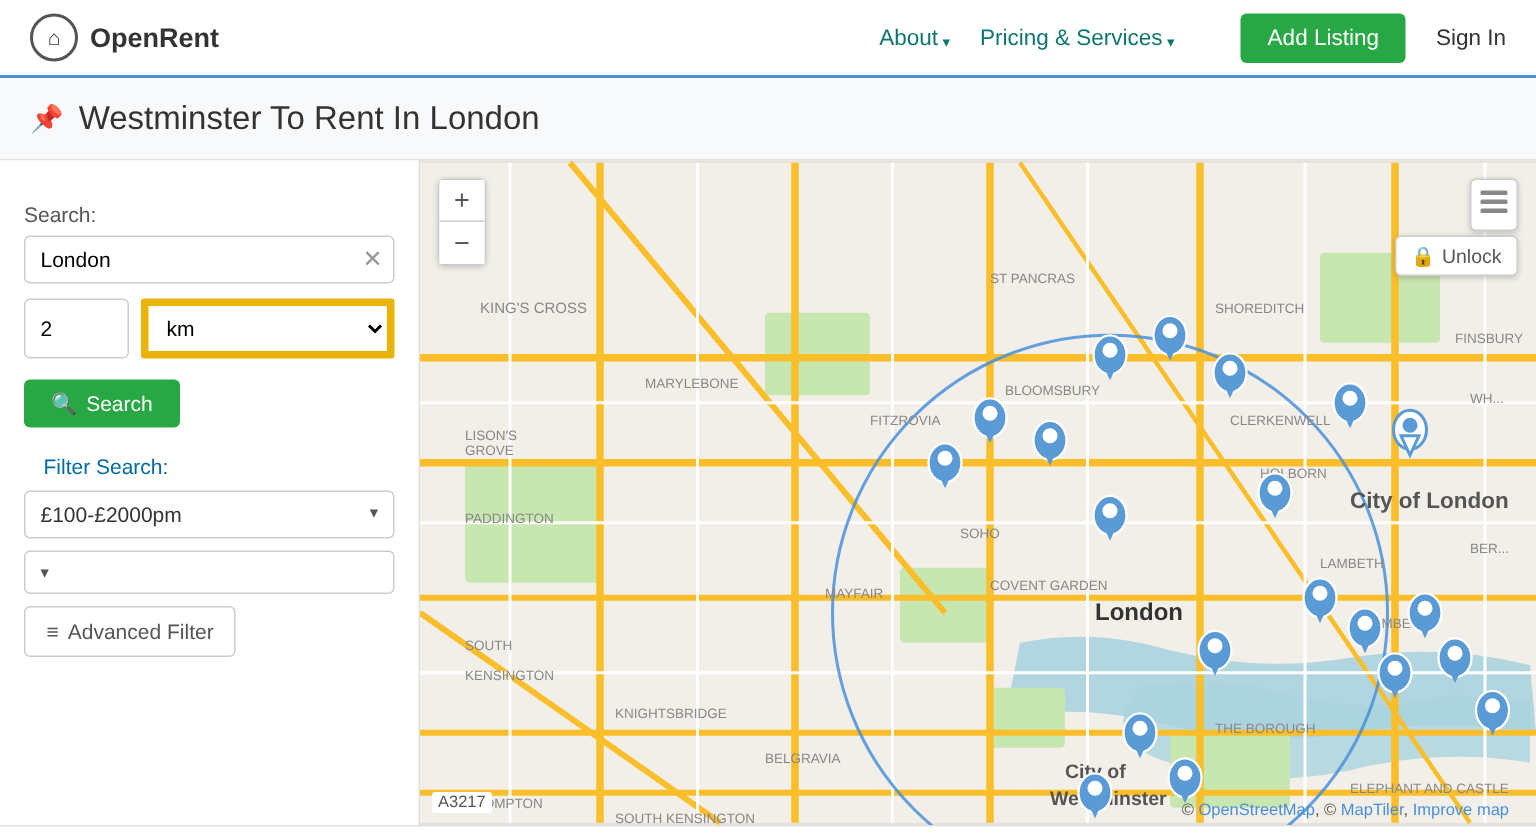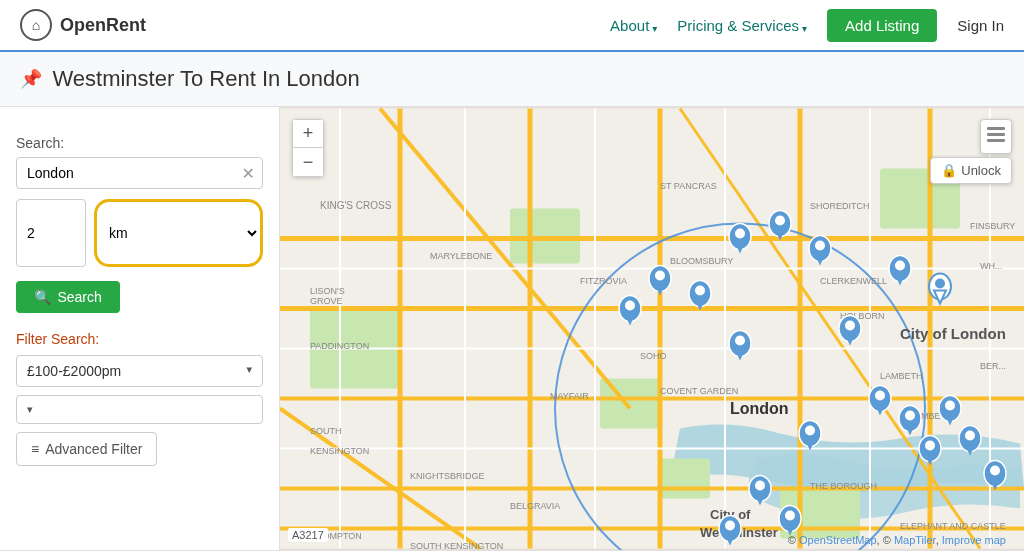--- a/index.html
+++ b/index.html
@@ -8,42 +8,42 @@
     
     .header {
       display: flex; align-items: center; padding: 0 20px; height: 52px;
       background: #fff; border-bottom: 2px solid #4a90d9;
     }
     .logo { display: flex; align-items: center; gap: 8px; font-size: 18px; font-weight: 600; color: #333; margin-right: auto; }
     .logo-icon { width: 32px; height: 32px; border-radius: 50%; border: 2px solid #555; display: flex; align-items: center; justify-content: center; font-size: 14px; }
     .nav { display: flex; align-items: center; gap: 20px; }
     .nav-item { color: #0f766e; text-decoration: none; cursor: pointer; display: flex; align-items: flex-end; gap: 3px; font-size: 15px; }
     .chevron { font-size: 10px; }
-    .btn-add { background: #28a745; color: #fff; padding: 8px 18px; border-radius: 4px; border: none; cursor: pointer; font-size: 15px; font-weight: 500; }
+    .btn-add { background: #28a745; color: #fff; padding: 8px 18px; border-radius: 4px; border: none; cursor: pointer; font-size: 15px; font-weight: 500; margin-left: 24px; }
     .btn-signin { color: #333; background: none; border: none; cursor: pointer; font-size: 15px; }
 
     
     .page-title-bar { background: #f8f9fa; padding: 14px 20px; border-bottom: 1px solid #e0e0e0; display: flex; align-items: center; gap: 10px; }
     .pin-icon { color: #1a6eb5; font-size: 18px; }
     .page-title { font-size: 22px; font-weight: 400; color: #333; }
 
     
     .main { display: flex; min-height: 440px; }
 
     
     .sidebar { width: 280px; min-width: 280px; padding: 16px; background: #fff; border-right: 1px solid #e0e0e0; }
     .sidebar-label { font-size: 14px; color: #555; margin-bottom: 6px; margin-top: 12px; }
     .search-input-wrap { position: relative; margin-bottom: 10px; }
     .search-input { width: 100%; padding: 7px 30px 7px 10px; border: 1px solid #ccc; border-radius: 4px; font-size: 14px; }
     .clear-btn { position: absolute; right: 8px; top: 50%; transform: translateY(-50%); color: #999; cursor: pointer; font-size: 16px; border: none; background: none; }
     .radius-row { display: flex; gap: 8px; margin-bottom: 14px; }
     .radius-input { width: 70px; padding: 6px 10px; border: 1px solid #ccc; border-radius: 4px; font-size: 14px; }
-    .radius-select { flex: 1; padding: 22px 8px; border: 3px solid #eab308; border-radius: 15px; font-size: 14px; background: #fff; }
+    .radius-select { flex: 1; padding: 6px 8px; border: 5px solid #eab308; border-radius: 2px; font-size: 14px; background: #fff; }
     .btn-search { background: #28a745; color: #fff; padding: 8px 18px; border-radius: 4px; border: none; cursor: pointer; font-size: 14px; display: flex; align-items: center; gap: 6px; margin-bottom: 18px; }
-    .filter-label { font-size: 14px; color: #c2410c; margin-bottom: 8px; }
+    .filter-label { font-size: 14px; color: #0369a1; margin-bottom: 8px; margin-left: 13px; }
     .filter-dropdown { width: 100%; padding: 7px 10px; border: 1px solid #ccc; border-radius: 4px; font-size: 14px; background: #fff; display: flex; justify-content: space-between; cursor: pointer; margin-bottom: 8px; }
     .filter-dropdown .dd-chevron { color: #555; font-size: 11px; }
     .btn-advanced { background: #fff; border: 1px solid #ccc; border-radius: 4px; padding: 8px 14px; cursor: pointer; font-size: 14px; color: #555; display: flex; align-items: center; gap: 6px; margin-top: 4px; }
 
     
     .map-area { flex: 1; position: relative; background: #e8e0d8; overflow: hidden; }
     .map-svg { width: 100%; height: 100%; }
     .map-controls { position: absolute; top: 12px; left: 12px; background: #fff; border: 1px solid #ccc; border-radius: 4px; box-shadow: 0 1px 4px rgba(0,0,0,0.2); }
     .map-btn { width: 30px; height: 28px; border: none; background: #fff; cursor: pointer; font-size: 18px; font-weight: 300; color: #555; display: flex; align-items: center; justify-content: center; }
     .map-btn:first-child { border-bottom: 1px solid #ccc; }

